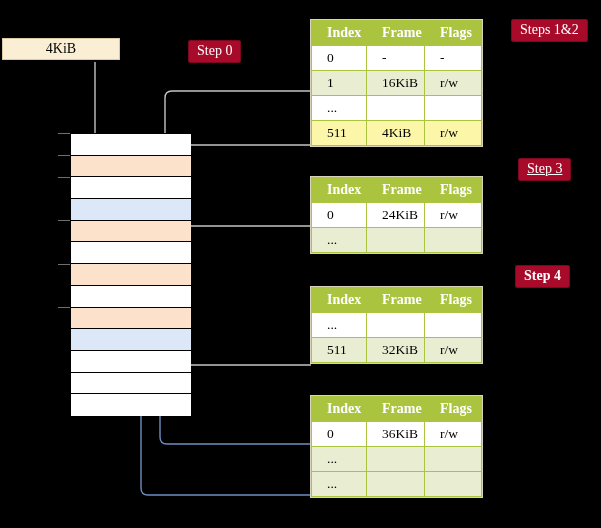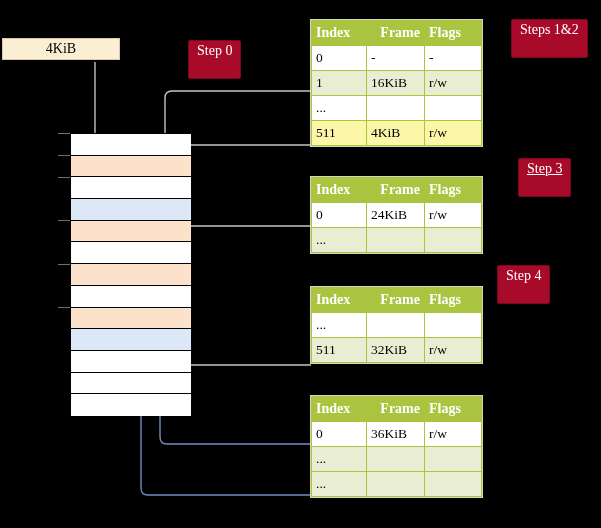--- a/index.html
+++ b/index.html
@@ -17,21 +17,21 @@
   }
 
   
   .step-badge {
     position: absolute;
     background: #a80b2a;
     color: #ffffff;
     font-family: "Liberation Serif", "DejaVu Serif", serif;
     font-size: 14px;
     line-height: 18px;
-    padding: 2px 9px 19px 9px;
+    padding: 2px 9px 3px 9px;
     border-radius: 3px;
     white-space: nowrap;
     box-shadow: 0 0 0 1px #7d0720 inset;
     text-align: center;
   }
 
   
   .page-box {
     position: absolute;
     background: #faefd4;
@@ -79,21 +79,21 @@
     position: absolute;
     border-collapse: collapse;
     border-spacing: 0;
     background: #ffffff;
     font-size: 13.5px;
     table-layout: fixed;
     box-shadow: 0 0 0 1px #d9d4b9;
   }
   .ftable th, .ftable td {
     border: 1px solid #aac43f;
-    padding: 1px 4px;
+    padding: 1px 15px;
     height: 25px;
     text-align: left;
     vertical-align: middle;
     color: #000;
     font-weight: normal;
     overflow: hidden;
     white-space: nowrap;
   }
   .ftable th {
     background: #aac43f;
@@ -173,21 +173,21 @@
 
   <div class="step-badge" style="left:188px; top:40px;">
     <span>Step 0</span>
   </div>
   <div class="step-badge" style="left:511px; top:19px;">
     <span>Steps 1&amp;2</span>
   </div>
   <div class="step-badge" style="left:518px; top:158px;text-decoration:underline;">
     <span>Step 3</span>
   </div>
-  <div class="step-badge" style="left:497px; top:265px;">
+  <div class="step-badge" style="left:515px; top:265px;font-weight:bold;">
     <span>Step 4</span>
   </div>
 
   <div class="tick" style="top:133px;"></div>
   <div class="tick" style="top:155px;"></div>
   <div class="tick" style="top:177px;"></div>
   <div class="tick" style="top:220px;"></div>
   <div class="tick" style="top:264px;"></div>
   <div class="tick" style="top:307px;"></div>
 

